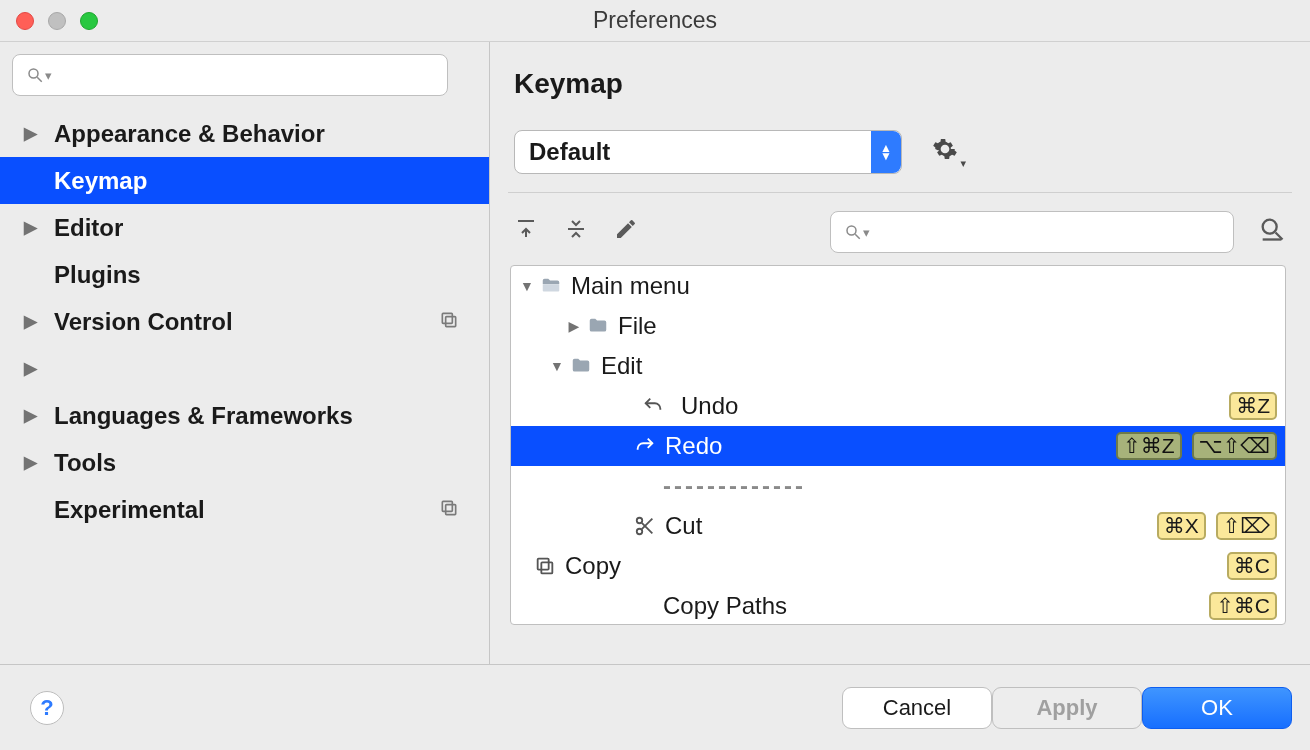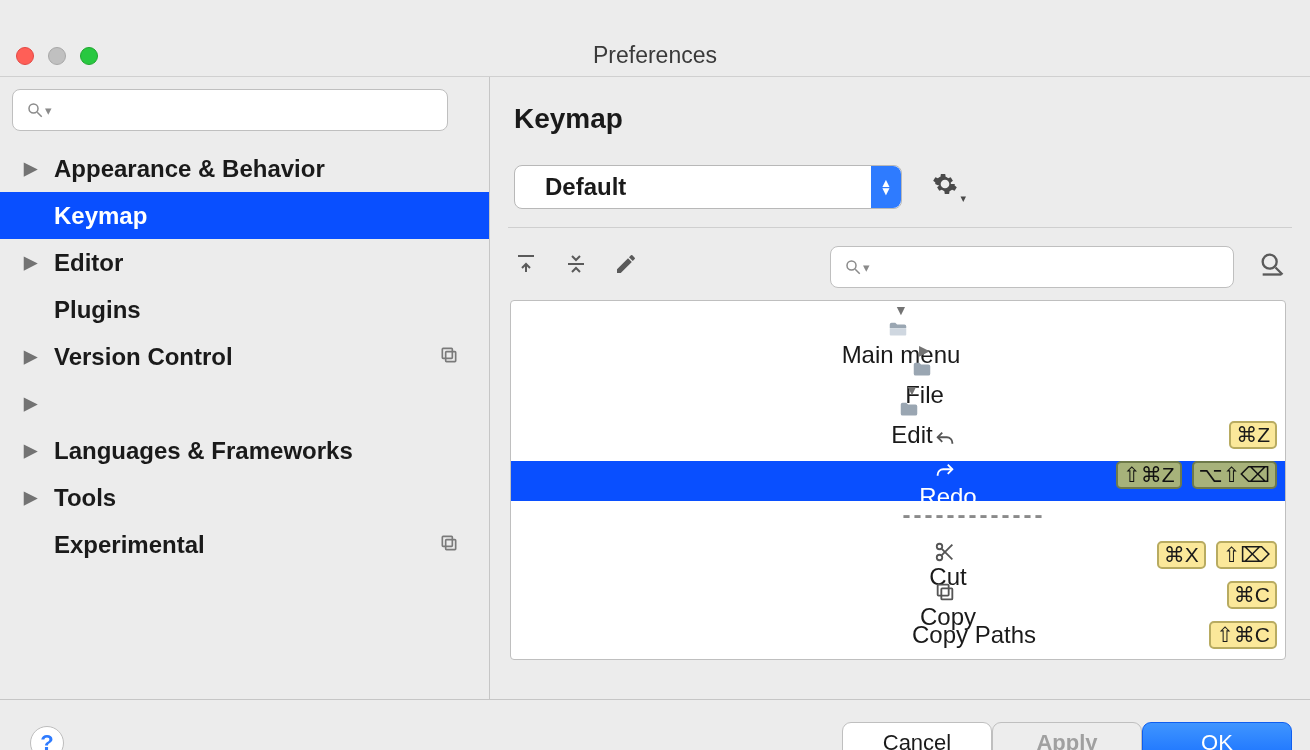--- a/index.html
+++ b/index.html
@@ -7,21 +7,20 @@
   width: 1310px; height: 750px;
   font-family: -apple-system, "Helvetica Neue", Arial, sans-serif;
   background: #ececec; overflow: hidden;
   font-size: 23px; color: #1a1a1a;
 }
 .titlebar {
   height: 42px; background: #ececec;
   display: flex; align-items: center;
   border-bottom: 1px solid #d0d0d0;
   position: relative;
-  margin-top: 35px;
 }
 .traffic-lights { display: flex; gap: 14px; margin-left: 16px; }
 .tl { width: 18px; height: 18px; border-radius: 50%; }
 .tl.red { background: #ff5f57; border: 1px solid #e34844; }
 .tl.yellow { background: #c0c0c0; border: 1px solid #a8a8a8; }
 .tl.green { background: #28c840; border: 1px solid #1fa62f; }
 .titlebar-title {
   position: absolute; left: 0; right: 0; text-align: center;
   font-size: 23px; color: #3a3a3a; pointer-events: none;
 }
@@ -65,21 +64,21 @@
 .side-item .copy-icon svg { width: 20px; height: 20px; }
 .main { flex: 1; background: #ececec; padding: 0 18px; }
 .main-title { font-weight: 800; font-size: 28px; margin: 26px 0 8px 6px; }
 .scheme-row {
   display: flex; align-items: center; gap: 30px;
   margin: 30px 0 18px 6px;
 }
 .scheme-select {
   width: 388px; height: 44px; background: #fff;
   border: 1px solid #b8b8b8; border-radius: 8px;
-  display: flex; align-items: center; padding: 0 30px;
+  display: flex; align-items: center; padding: 0 14px;
   font-weight: 800; font-size: 24px; position: relative;
 }
 .scheme-arrows {
   position: absolute; right: 0; top: 0; bottom: 0; width: 30px;
   background: #2e7bff; border-radius: 0 8px 8px 0;
   display: flex; flex-direction: column; align-items: center; justify-content: center;
   color: #fff; font-size: 12px;
 }
 .scheme-arrows span { line-height: 8px; }
 .gear-btn svg { width: 26px; height: 26px; color: #4a4a4a; }
@@ -100,21 +99,21 @@
   display: flex; align-items: center; padding: 0 10px;
 }
 .tb-search input { border: none; outline: none; font-size: 22px; flex: 1; }
 .find-action svg { width: 28px; height: 28px; color: #5a5a5a; }
 .tree {
   background: #fff; border: 1px solid #bfbfbf; border-radius: 4px;
   margin: 2px 6px 0 2px; height: 360px; overflow: hidden;
 }
 .tree-row {
   height: 40px; display: flex; align-items: center;
-  font-size: 24px; position: relative; flex-direction: column;
+  font-size: 24px; position: relative;
 }
 .tree-row.selected { background: #094fff; color: #fff; }
 .tr-disc { width: 20px; color: #737373; font-size: 16px; display: inline-block; text-align: center; }
 .tr-disc.open::before { content: "▼"; font-size: 14px; }
 .tr-disc.closed::before { content: "▶"; font-size: 14px; }
 .tr-disc.none { visibility: hidden; }
 .tr-icon { width: 28px; display: inline-flex; align-items: center; justify-content: center; margin-right: 6px; }
 .tr-icon svg { width: 22px; height: 22px; }
 .tr-label { }
 .tr-sep { color: #8a8a8a; letter-spacing: 3px; font-weight: 600; }
@@ -303,21 +302,21 @@
       </div>
       <div class="tree-row" style="padding-left:53px;">
         <span class="tr-disc closed"></span>
         <span class="tr-icon">
           <svg viewBox="0 0 24 24" fill="#9aa6b2">
               <path d="M3 6a2 2 0 012-2h4l2 2h8a2 2 0 012 2v8a2 2 0 01-2 2H5a2 2 0 01-2-2V6z"></path>
             </svg>
         </span>
         <span class="tr-label">File</span>
       </div>
-      <div class="tree-row" style="padding-left:28px;align-items:center;">
+      <div class="tree-row" style="padding-left:36px;align-items:center;">
         <span class="tr-disc open"></span>
         <span class="tr-icon">
           <svg viewBox="0 0 24 24" fill="#9aa6b2">
               <path d="M3 6a2 2 0 012-2h4l2 2h8a2 2 0 012 2v8a2 2 0 01-2 2H5a2 2 0 01-2-2V6z"></path>
             </svg>
         </span>
         <span class="tr-label">Edit</span>
       </div>
       <div class="tree-row" style="padding-left:100px;gap:8px;">
         <span class="tr-disc none"></span>
@@ -358,21 +357,21 @@
               <line x1="20" y1="4" x2="8.5" y2="15.5"></line>
               <line x1="20" y1="20" x2="8.5" y2="8.5"></line>
             </svg>
         </span>
         <span class="tr-label">Cut</span>
         <div class="shortcuts">
           <span class="sc">⌘X</span>
           <span class="sc">⇧⌦</span>
         </div>
       </div>
-      <div class="tree-row" style="padding-left:100px;">
+      <div class="tree-row" style="">
         <span class="tr-disc none"></span>
         <span class="tr-icon">
           <svg viewBox="0 0 24 24" fill="none" stroke="#555" stroke-width="2">
               <rect x="8" y="8" width="12" height="12" rx="1"></rect>
               <rect x="4" y="4" width="12" height="12" rx="1"></rect>
             </svg>
         </span>
         <span class="tr-label">Copy</span>
         <div class="shortcuts">
           <span class="sc">⌘C</span>

